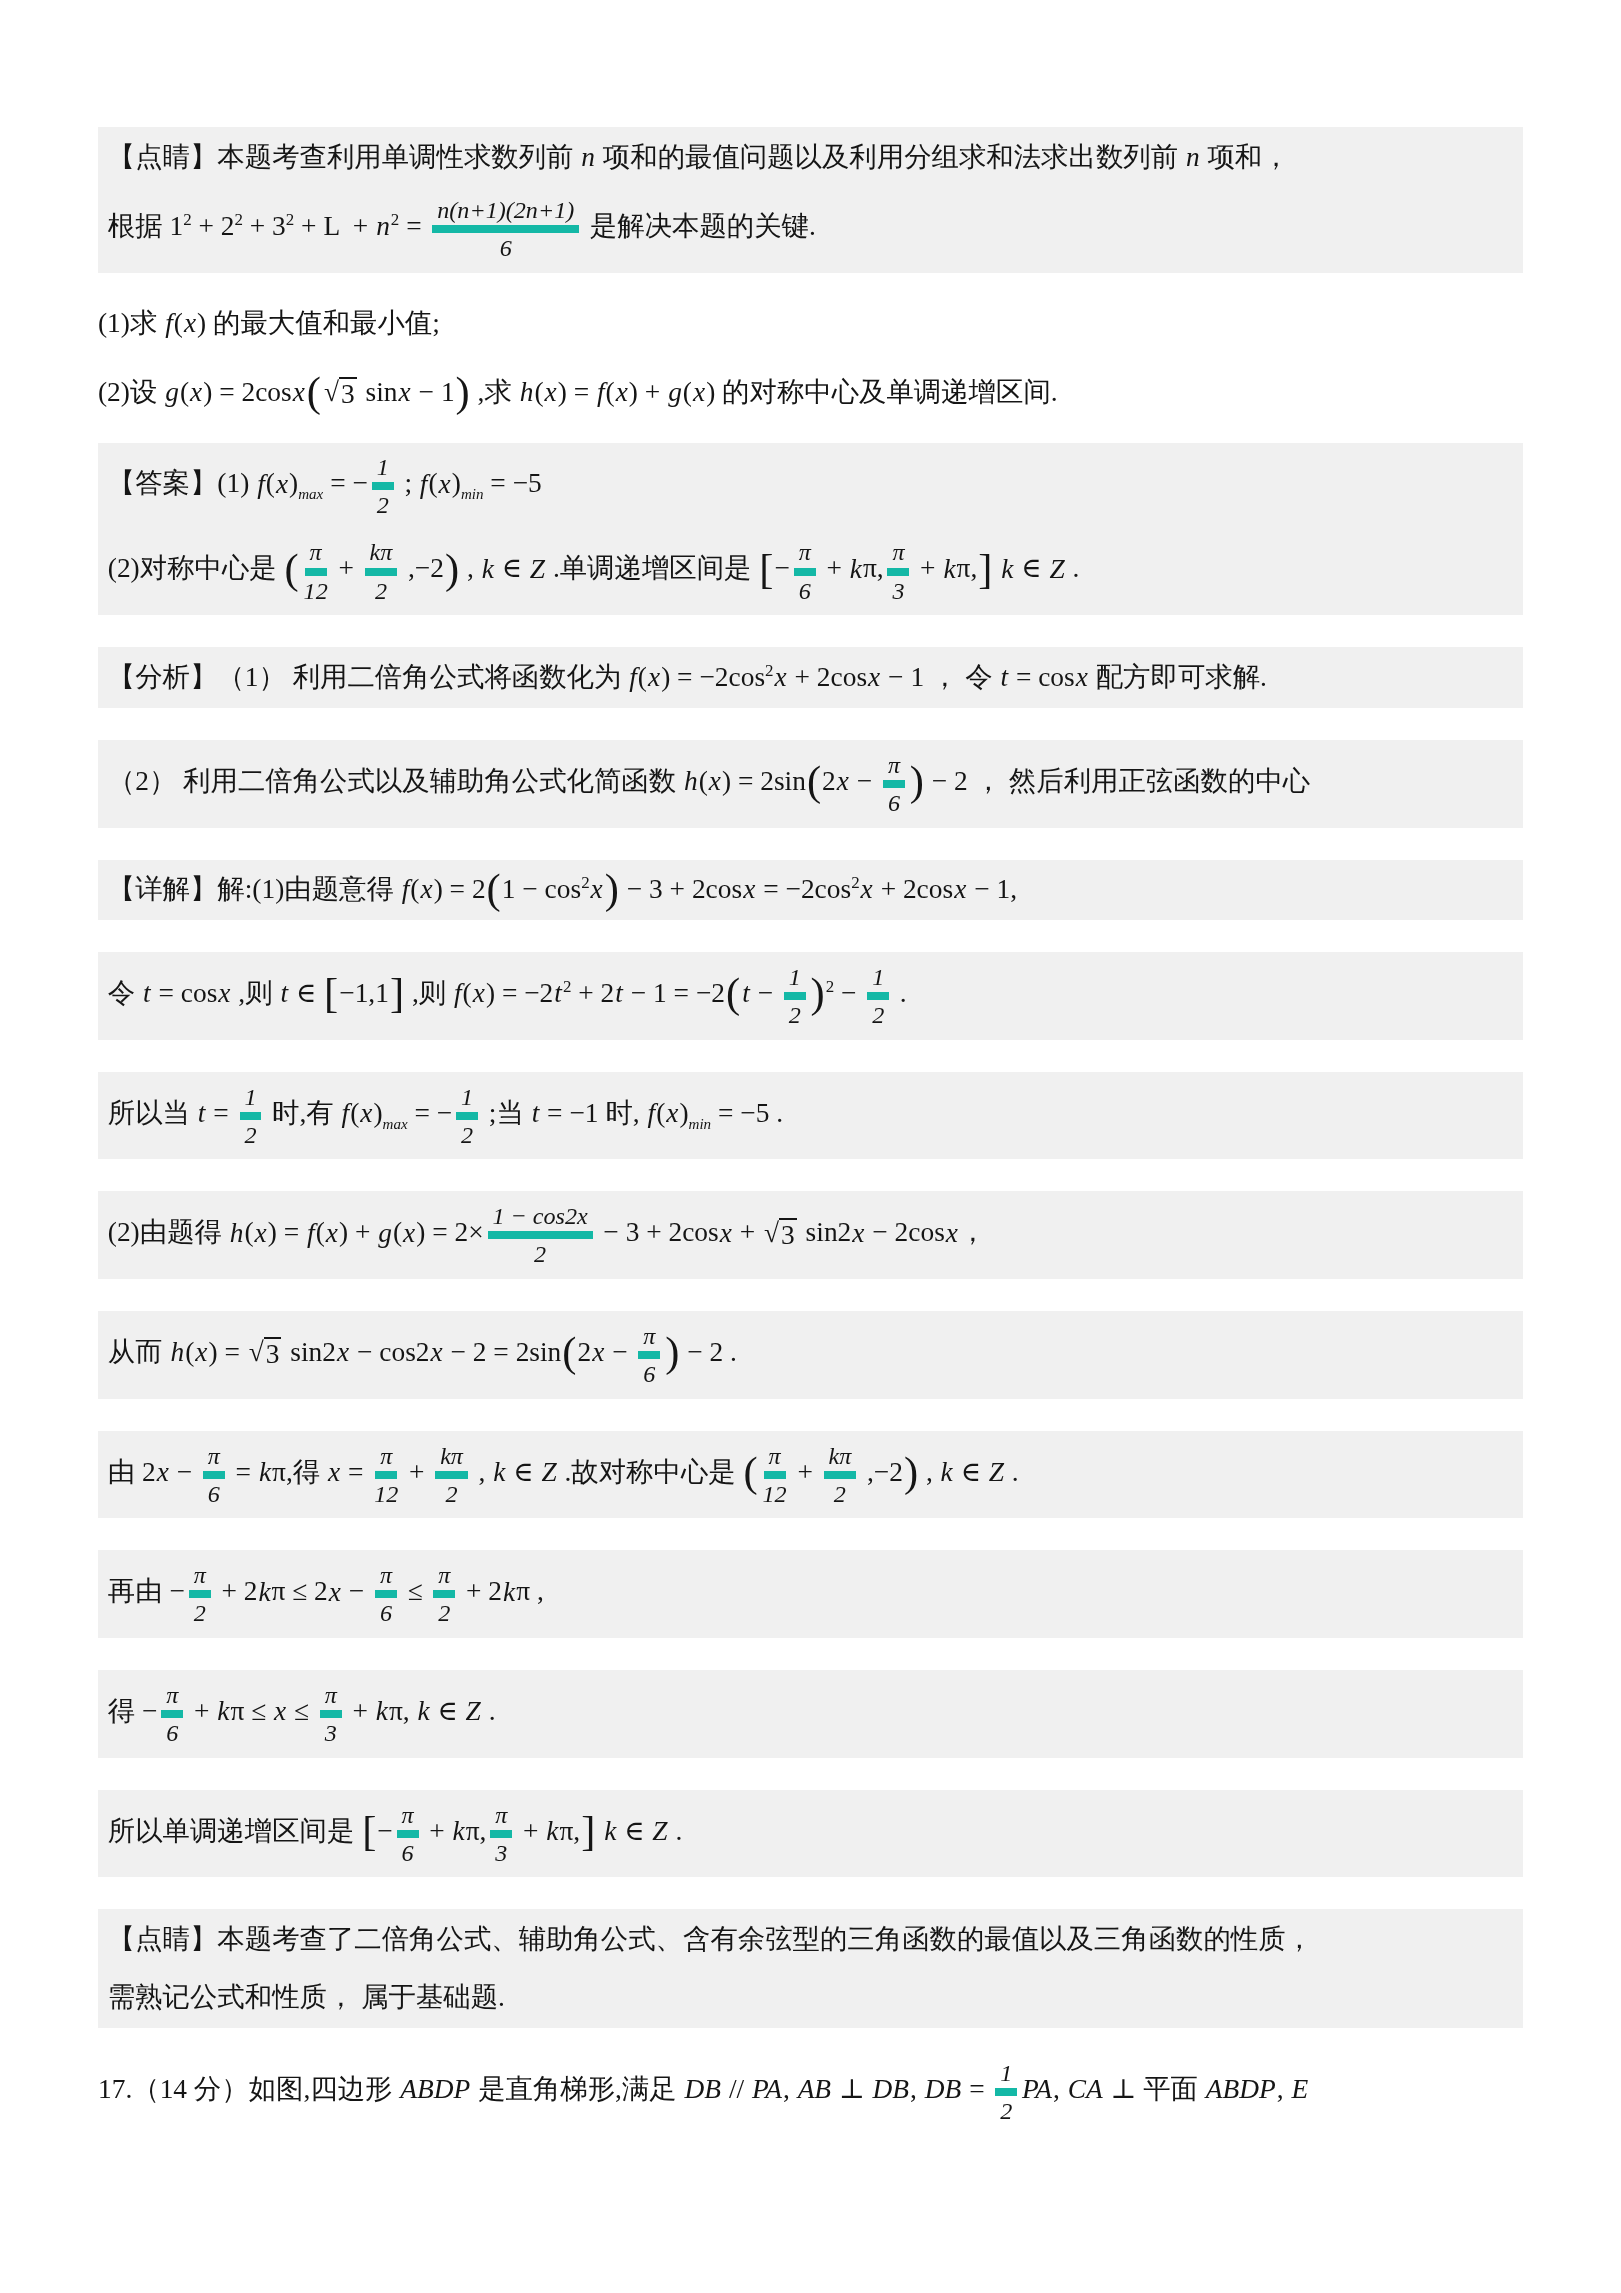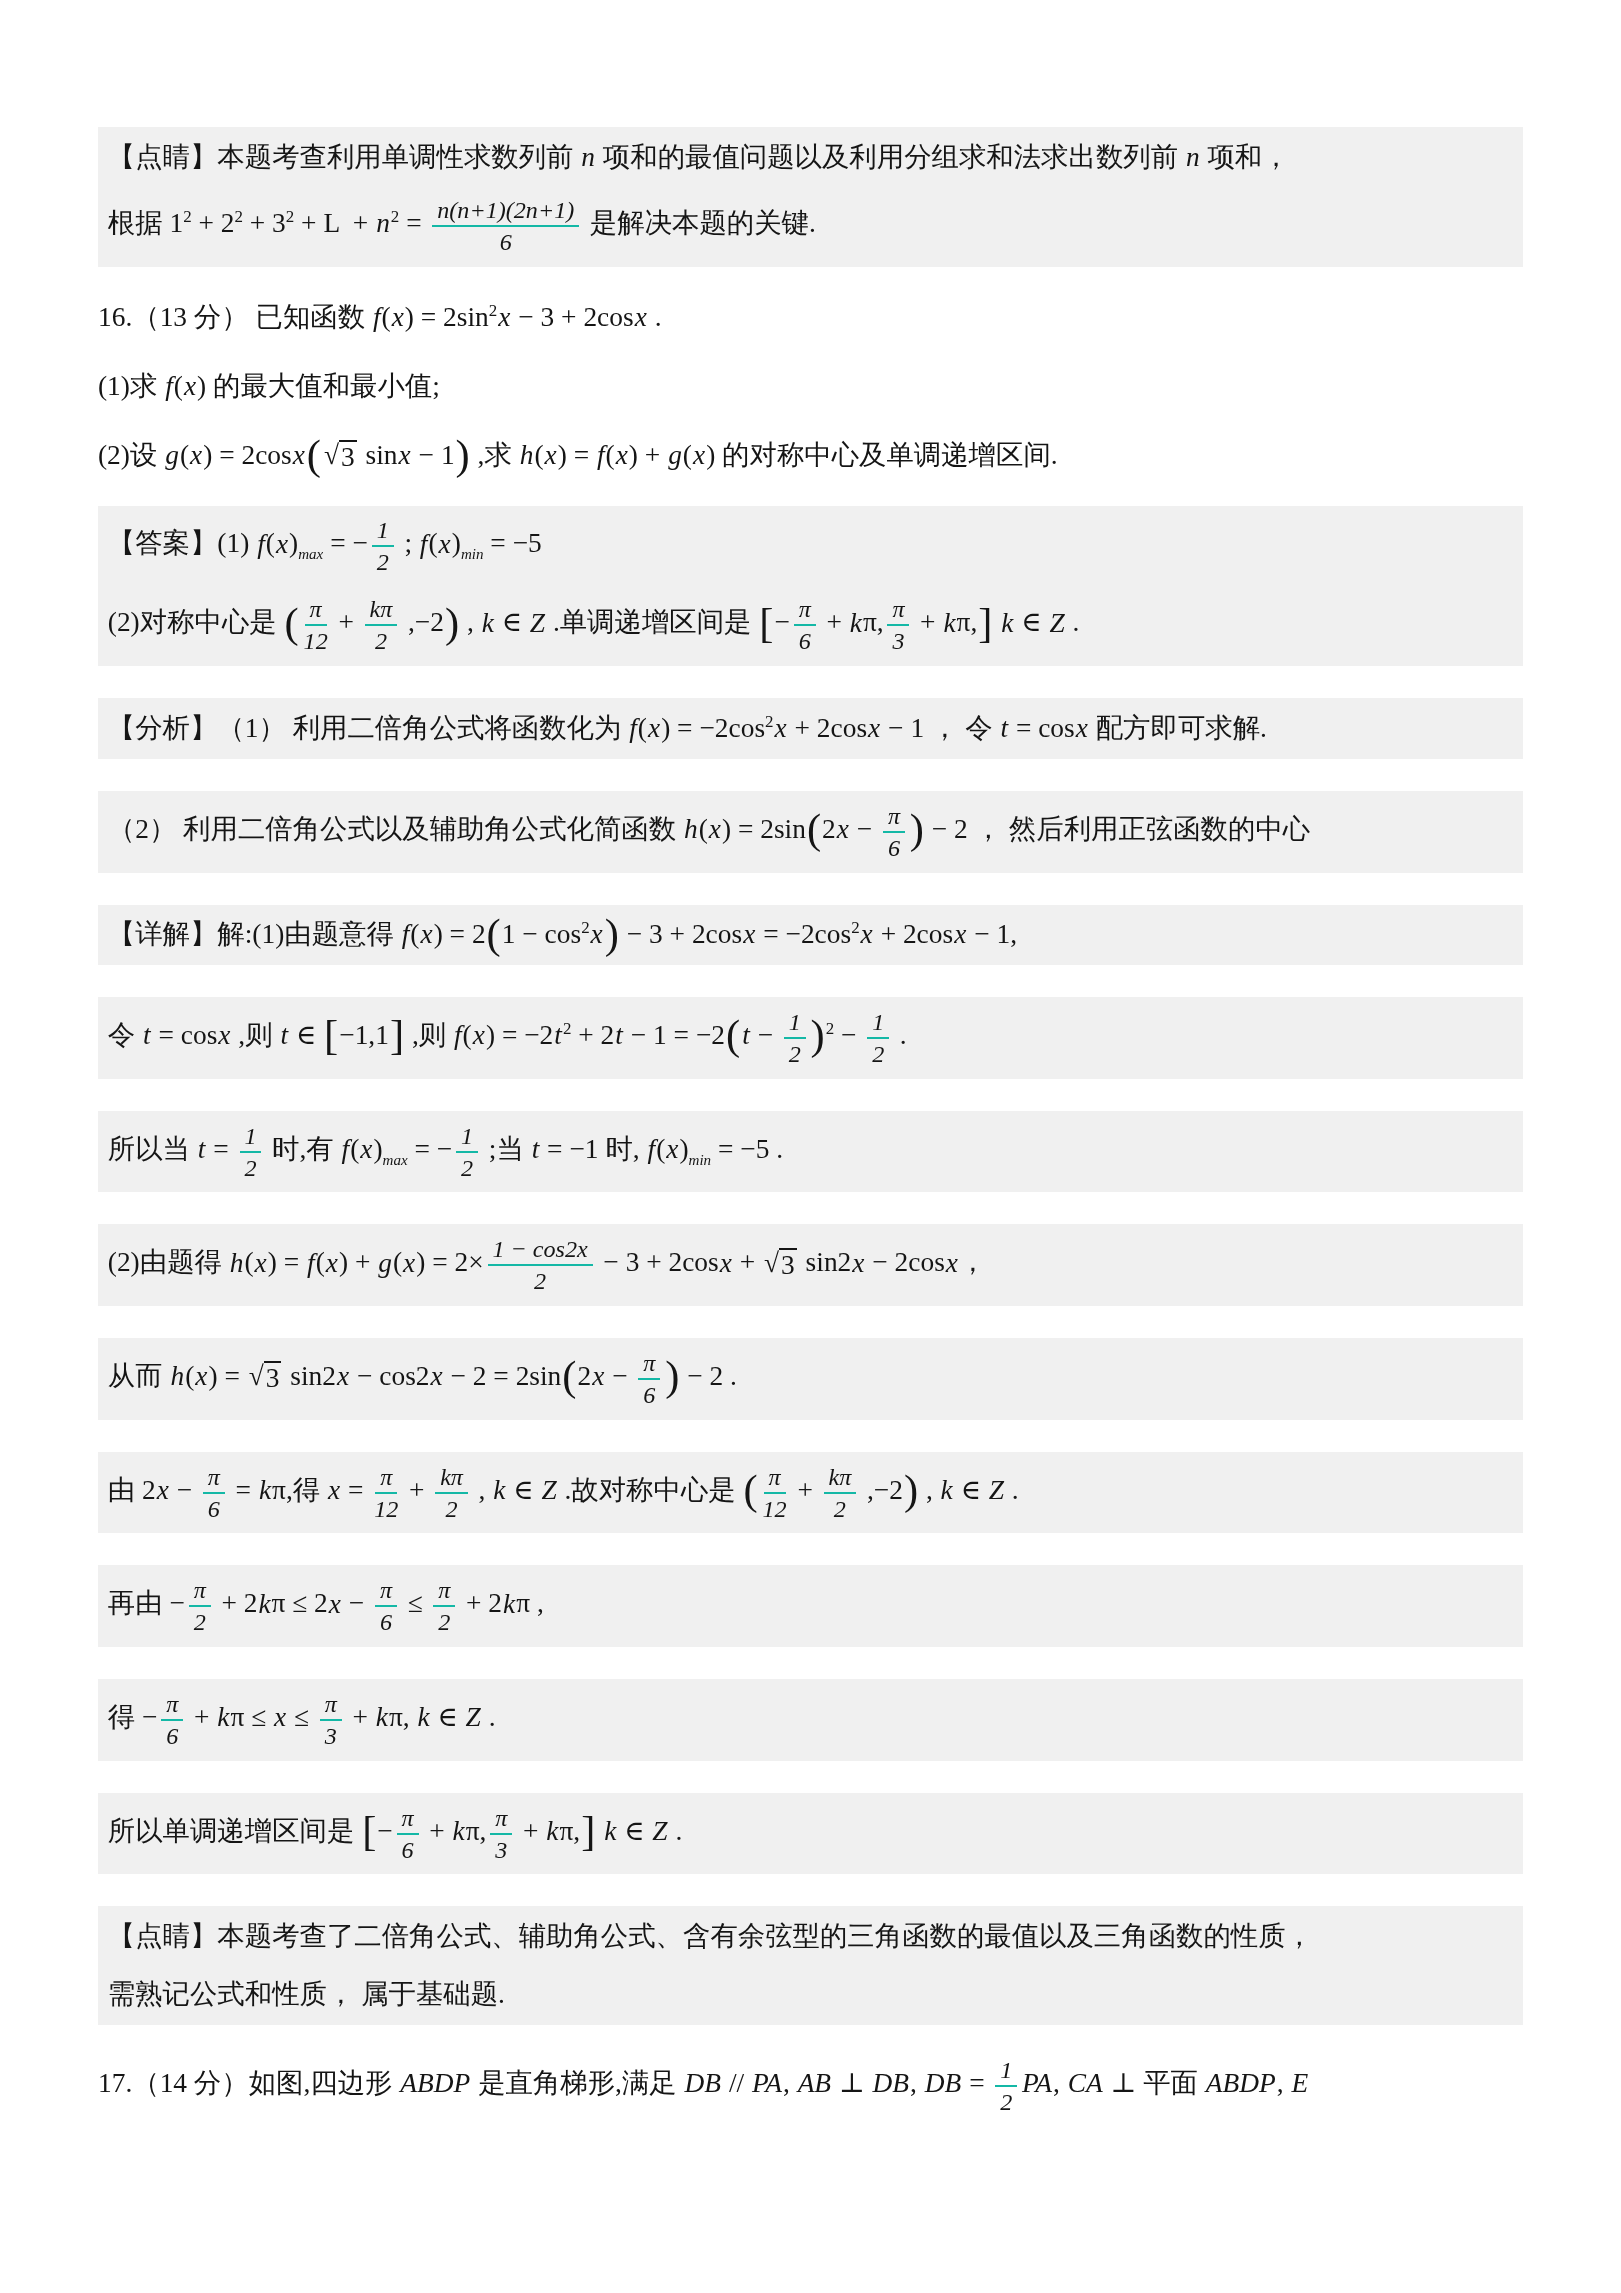--- a/index.html
+++ b/index.html
@@ -19,41 +19,38 @@
   .var{font-style:italic;padding:0 1px;}
   .bold{font-weight:bold;}
   .hl{background:#adadad;padding:2px 1px;}
   .sup{font-size:0.62em;vertical-align:super;line-height:0;}
   .sub{font-size:0.55em;vertical-align:sub;line-height:0;font-style:italic;}
   .frac{
     display:inline-flex;flex-direction:column;align-items:center;
     vertical-align:middle;font-size:0.88em;line-height:1.08;
     margin:0 3.9px;font-style:italic;text-align:center;
   }
-  .frac .num{border-bottom:2px solid #14b8a6;padding:0 4.9px 2px;}
+  .frac .num{border-bottom:8px solid #14b8a6;padding:0 4.9px 2px;}
   .frac .den{padding-top:2px;}
   .sqrt{display:inline-flex;align-items:flex-start;margin:0 2px;}
   .sqrt::before{content:"√";line-height:1.15;}
   .sqrt .rad{border-top:2px solid #151515;line-height:1.15;padding:0 2px;}
   .big{font-size:1.55em;line-height:0;vertical-align:-0.12em;padding:0 1px;font-weight:300;}
 </style>
 </head>
 <body>
 
 <div class="page">
   <main class="content">
       <div class="block shaded">
         <div class="line"><span class="t">【点睛】本题考查利用单调性求数列前 </span><span class="var">n</span><span class="t"> 项和的最值问题以及利用分组求和法求出数列前 </span><span class="var">n</span><span class="t"> 项和，</span></div>
         <div class="line"><span class="t">根据 1</span><span class="sup">2</span><span class="t"> + 2</span><span class="sup">2</span><span class="t"> + 3</span><span class="sup">2</span><span class="t"> + L  + </span><span class="var">n</span><span class="sup">2</span><span class="t"> = </span><span class="frac">
             <span class="num">n(n+1)(2n+1)</span>
             <span class="den">6</span>
           </span><span class="t"> 是解决本题的关键.</span></div>
-      </div>
-      <div class="block">
-        <div class="line"><span class="t">16.（13 分） 已知函数 </span><span class="var">f</span><span class="t">(</span><span class="var">x</span><span class="t">) = 2sin</span><span class="sup">2</span><span class="var">x</span><span class="t"> − 3 + 2cos</span><span class="var">x</span><span class="t"> .</span></div>
       </div>
       <div class="block">
         <div class="line"><span class="t">(1)求 </span><span class="var">f</span><span class="t">(</span><span class="var">x</span><span class="t">) 的最大值和最小值;</span></div>
       </div>
       <div class="block">
         <div class="line"><span class="t">(2)设 </span><span class="var">g</span><span class="t">(</span><span class="var">x</span><span class="t">) = 2cos</span><span class="var">x</span><span class="big">(</span><span class="sqrt">
             <span class="rad">3</span>
           </span><span class="t"> sin</span><span class="var">x</span><span class="t"> − 1</span><span class="big">)</span><span class="t"> ,求 </span><span class="var">h</span><span class="t">(</span><span class="var">x</span><span class="t">) = </span><span class="var">f</span><span class="t">(</span><span class="var">x</span><span class="t">) + </span><span class="var">g</span><span class="t">(</span><span class="var">x</span><span class="t">) 的对称中心及单调递增区间.</span></div>
       </div>
       <div class="block shaded">

